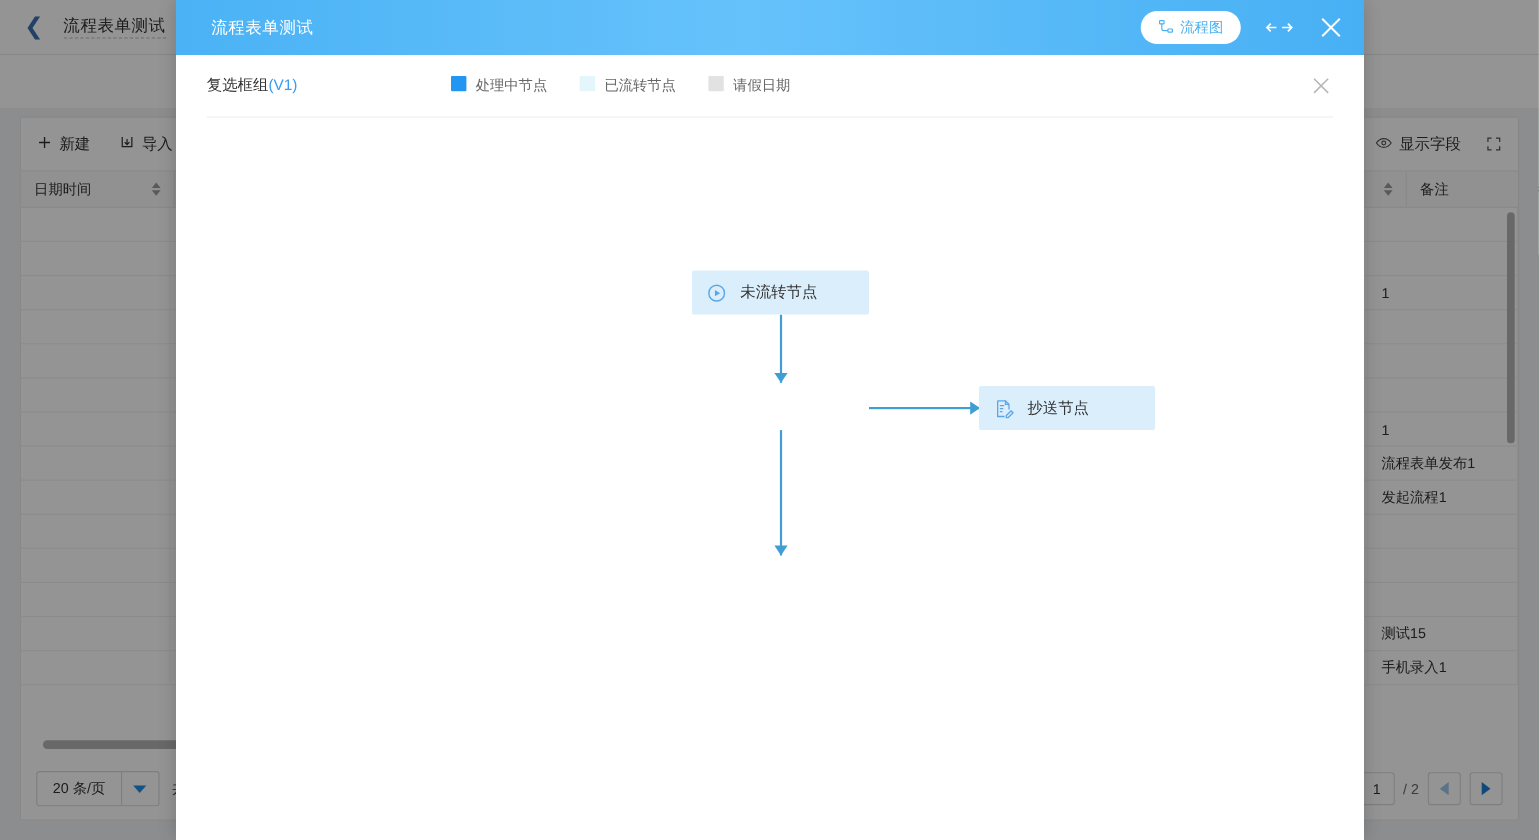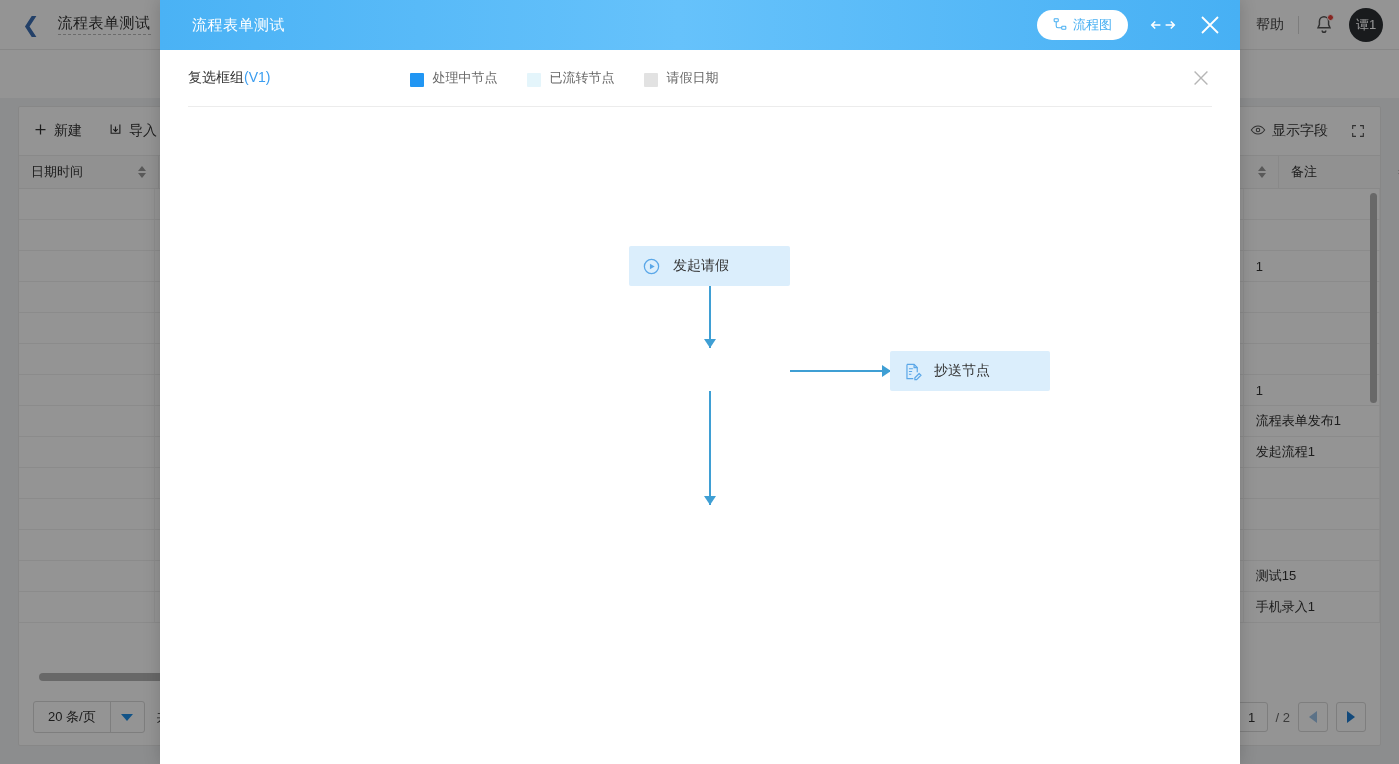--- a/index.html
+++ b/index.html
@@ -150,21 +150,21 @@
   .mh-ico { color: #fff; display: flex; align-items: center; cursor: pointer; }
 
   
   .modal-sub {
     height: 56px; flex: 0 0 56px; display: flex; align-items: center;
     padding: 0 28px; background: #fff;
   }
   .ver-label { font-size: 14px; color: #333; }
   .ver-num { color: #3a9df0; }
   .legend { display: flex; align-items: center; gap: 30px; margin-left: 140px; }
-  .lg { display: flex; align-items: flex-end; gap: 8px; font-size: 13px; color: #666; }
+  .lg { display: flex; align-items: flex-start; gap: 8px; font-size: 13px; color: #666; }
   .sw { width: 14px; height: 14px; border-radius: 1px; }
   .modal-close { margin-left: auto; color: #b6b6b6; cursor: pointer; display: flex; }
   .modal-divider { height: 1px; background: #ececec; margin: 0 28px; }
 
   
   .canvas { position: relative; flex: 1; background: #fff; }
   .node {
     position: absolute; height: 40px; display: flex; align-items: center;
     border-radius: 2px; cursor: pointer;
   }
@@ -178,32 +178,20 @@
 </head>
 <body>
 
 <div id="root">
 
   <div class="bg-app">
 
     <div class="bg-topbar">
       <div class="bg-back">❮</div>
       <div class="bg-title">流程表单测试</div>
-      <div class="bg-top-right">
-        <div class="bg-help">帮助</div>
-        <div class="bg-sep"></div>
-        <div class="bell-wrap">
-          <svg width="22" height="22" viewBox="0 0 24 24" fill="none" stroke="#555" stroke-width="1.6">
-            <path d="M12 3a5 5 0 0 0-5 5v3.5L5.5 15h13L17 11.5V8a5 5 0 0 0-5-5z"></path>
-            <path d="M10 18a2 2 0 0 0 4 0"></path>
-          </svg>
-          <span class="bell-dot"></span>
-        </div>
-        <div class="avatar">谭1</div>
-      </div>
     </div>
 
     <div class="bg-toolbar">
       <div class="tb-left">
         <div class="tb-item">
           <span>
             <svg width="16" height="16" viewBox="0 0 24 24" fill="none" stroke="#4a80c4" stroke-width="1.6">
               <path d="M2 12s4-6 10-6 10 6 10 6-4 6-10 6S2 12 2 12z"></path>
                 <circle cx="12" cy="12" r="2.6"></circle>
             </svg>
@@ -604,21 +592,21 @@
 
       <div class="edge" style="left:630px; top:263px; width:102px; height:2px;"></div>
       <div class="ahead rt" style="left:722px; top:258px;"></div>
     <div class="node" style="left: 469px; top: 139px; width: 161px; background: rgb(219, 238, 252);">
           <span class="nico">
             <svg width="19" height="19" viewBox="0 0 24 24" fill="none" stroke="#5aa7e8" stroke-width="1.6">
               <circle cx="12" cy="12" r="9"></circle>
               <path d="M10 8.5l6 3.5-6 3.5z" fill="#5aa7e8" stroke="none"></path>
             </svg>
           </span>
-          <span class="nlabel">发起请假</span>
+          <span class="nlabel">未流转节点</span>
         </div>
         <div class="node" style="left: 730px; top: 244px; width: 160px; background: rgb(219, 238, 252);">
           <span class="nico">
             <svg width="19" height="19" viewBox="0 0 24 24" fill="none" stroke="#5aa7e8" stroke-width="1.5">
               <path d="M5 3h9l4 4v6"></path>
               <path d="M5 3v18h8"></path>
               <path d="M14 3v4h4"></path>
               <path d="M7.5 8.5h5M7.5 12h4M7.5 15.5h3"></path>
               <path d="M20.5 14.5 15 20v2.2h2.2L22.7 16.7z" fill="none"></path>
             </svg>

